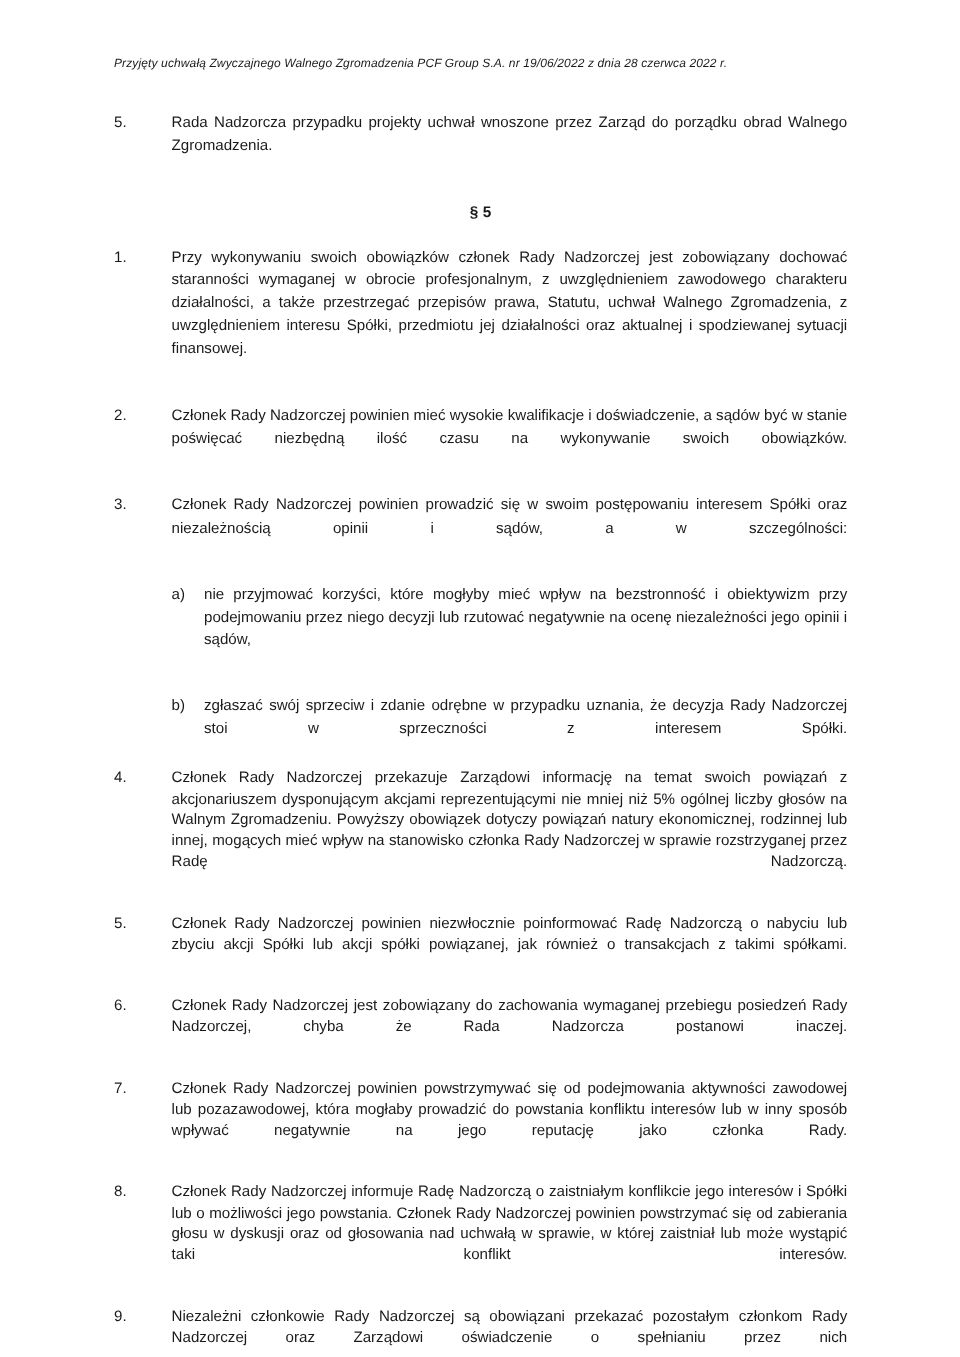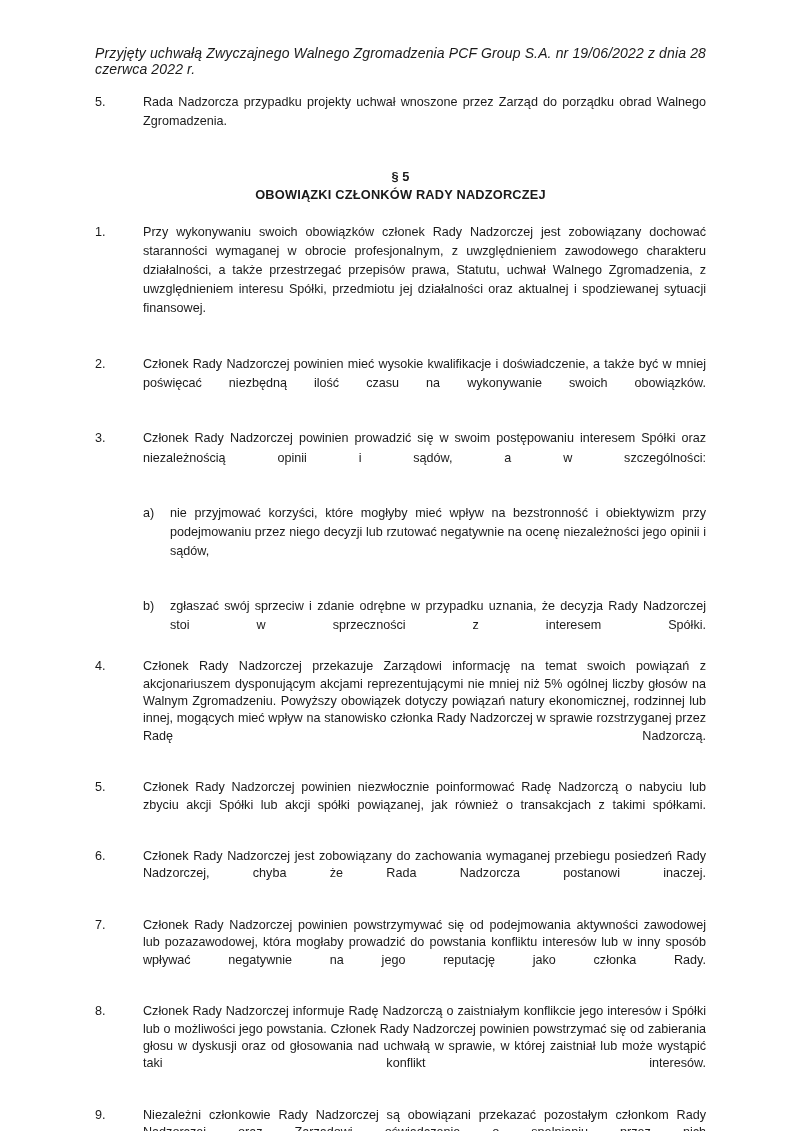--- a/index.html
+++ b/index.html
@@ -23,21 +23,21 @@
     box-sizing: border-box;
   }
 
   
   .doc-header {
     position: absolute;
     left: 95px;
     top: 46px;
     width: 612px;
     font-style: italic;
-    font-size: 14px;
+    font-size: 10px;
     line-height: 15.5px;
     text-align: left;
     letter-spacing: 0.01em;
   }
 
   
   .content {
     position: absolute;
     left: 95px;
     top: 93px;
@@ -144,34 +144,33 @@
 
     <div class="clause">
       <div class="clause-num">5.</div>
       <div class="clause-body">
         <p>Rada Nadzorcza przypadku projekty uchwał wnoszone przez Zarząd do porządku obrad Walnego Zgromadzenia.</p>
       </div>
     </div>
 
     <div class="section-heading">
       <span class="sig">§ 5</span>
-      <span class="sig-title">OBOWIĄZKI CZŁONKÓW RADY NADZORCZEJ</span>
     </div>
 
     <div class="clause">
       <div class="clause-num">1.</div>
       <div class="clause-body">
         <p>Przy wykonywaniu swoich obowiązków członek Rady Nadzorczej jest zobowiązany dochować staranności wymaganej w obrocie profesjonalnym, z uwzględnieniem zawodowego charakteru działalności, a także przestrzegać przepisów prawa, Statutu, uchwał Walnego Zgromadzenia, z uwzględnieniem interesu Spółki, przedmiotu jej działalności oraz aktualnej i spodziewanej sytuacji finansowej.</p>
       </div>
     </div>
 
     <div class="clause">
       <div class="clause-num">2.</div>
       <div class="clause-body">
-        <p>Członek Rady Nadzorczej powinien mieć wysokie kwalifikacje i doświadczenie, a także być w mniej poświęcać niezbędną ilość czasu na wykonywanie swoich obowiązków.</p>
+        <p>Członek Rady Nadzorczej powinien mieć wysokie kwalifikacje i doświadczenie, a sądów być w stanie poświęcać niezbędną ilość czasu na wykonywanie swoich obowiązków.</p>
       </div>
     </div>
 
     <div class="clause">
       <div class="clause-num">3.</div>
       <div class="clause-body">
         <p>Członek Rady Nadzorczej powinien prowadzić się w swoim postępowaniu interesem Spółki oraz niezależnością opinii i sądów, a w szczególności:</p>
       </div>
     </div>
 

